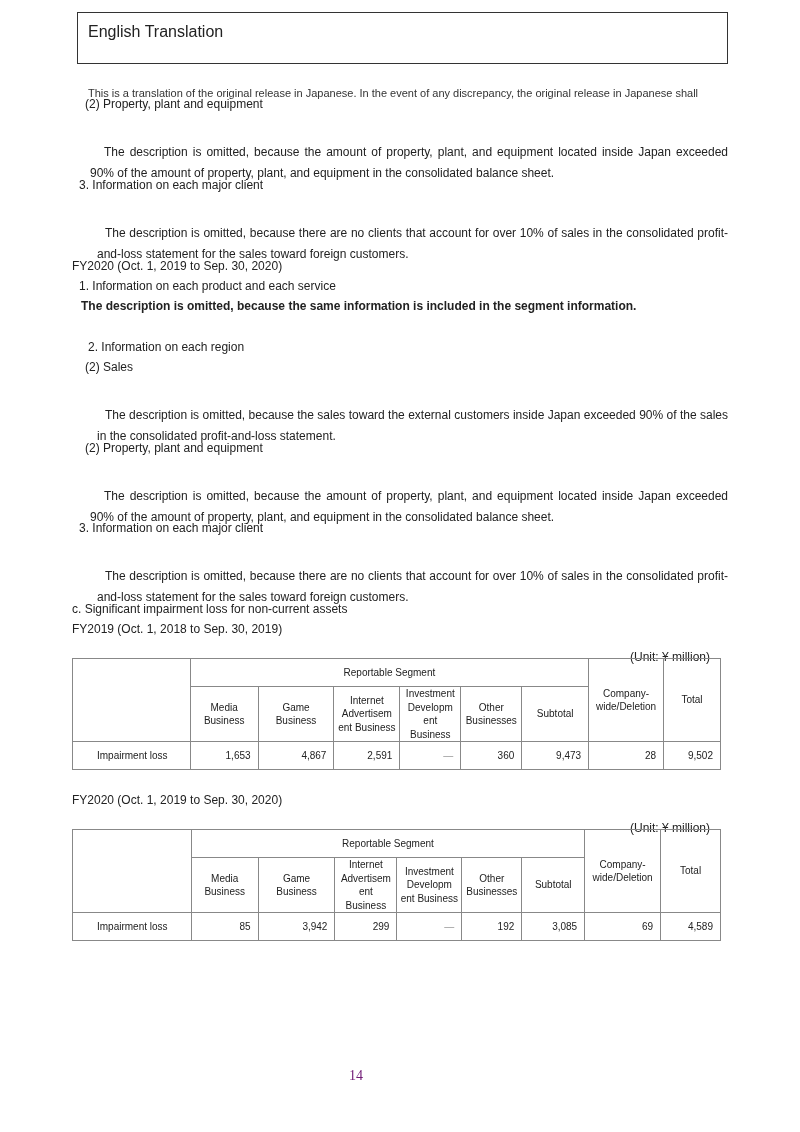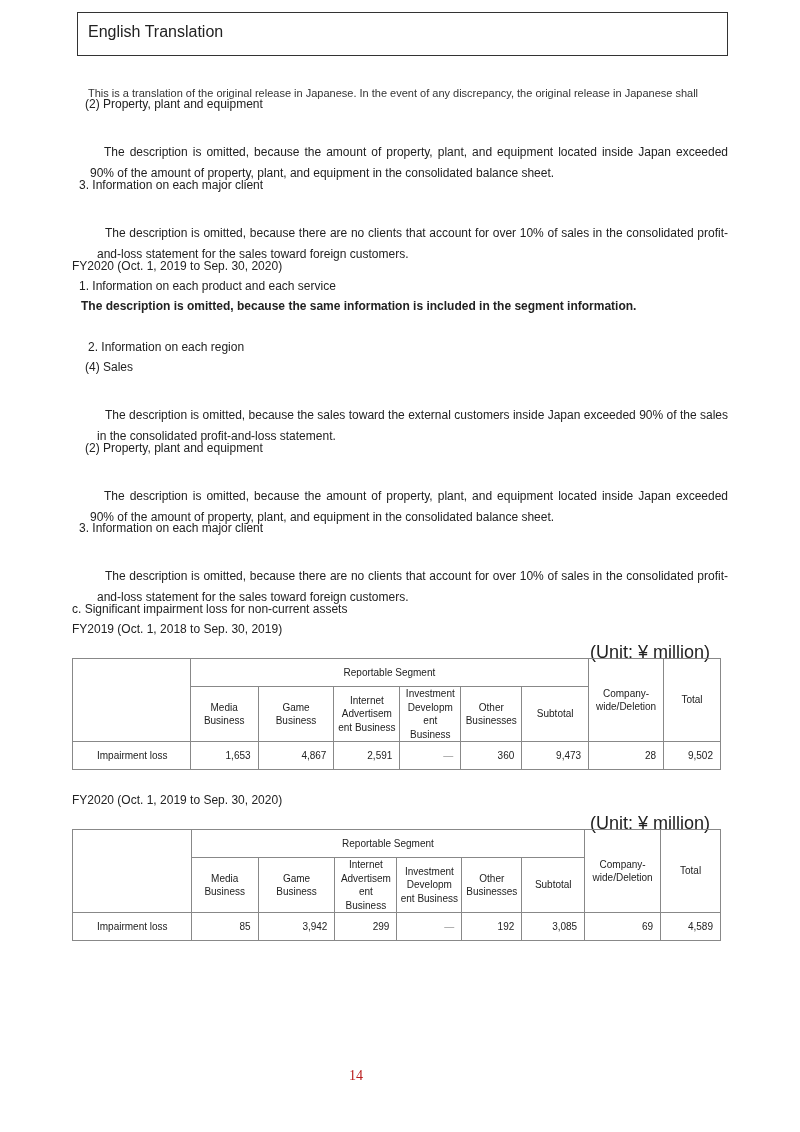--- a/index.html
+++ b/index.html
@@ -1,53 +1,53 @@
 <!DOCTYPE html>
 <html><head>
 <meta charset="utf-8">
 <style>
   html, body { margin: 0; padding: 0; background: #ffffff; }
   body { width: 800px; height: 1132px; position: relative; overflow: hidden;
          font-family: "Liberation Sans", sans-serif; color: #222; }
-  .banner { position: absolute; left: 77px; top: 12px; width: 651px; height: 44px;
+  .banner { position: absolute; left: 77px; top: 12px; width: 651px; height: 52px;
             border: 1px solid #333; box-sizing: border-box; }
   .banner-title { position: absolute; left: 10px; top: 10px; font-size: 16px; color: #222; }
   .banner-note { position: absolute; left: 10px; top: 38px; font-size: 11px; color: #333; white-space: nowrap; margin-top: 36px; }
   .t { position: absolute; font-size: 12px; line-height: 20px; color: #222; white-space: nowrap; }
   .para { position: absolute; font-size: 12px; line-height: 20.5px; color: #222; text-align: justify; margin-top: 28px; }
-  .unit { position: absolute; font-size: 18px; color: #222; right: 90px; }
+  .unit { position: absolute; font-size: 12px; color: #222; right: 90px; margin-top: 8px; }
   table.seg { position: absolute; left: 72px; border-collapse: collapse; font-size: 10px; color: #222; }
   table.seg td { border: 1px solid #888; padding: 0 3px; box-sizing: border-box; }
   table.seg td.c { text-align: center; line-height: 13.5px; }
   table.seg td.n { text-align: right; padding-right: 7px; }
   table.seg td.lbl { text-align: left; padding-left: 24px; }
   .dash { color: #999; }
   .page-num { position: absolute; left: 0; width: 712px; top: 1068px; text-align: center;
-              font-family: "Liberation Serif", serif; font-size: 14px; color: #b91c1c; }
+              font-family: "Liberation Serif", serif; font-size: 14px; color: #701a75; }
 </style>
 </head>
 <body>
 
 <div class="banner">
   <div class="banner-title">English Translation</div>
   <div class="banner-note">This is a translation of the original release in Japanese. In the event of any discrepancy, the original release in Japanese shall</div>
 </div>
 
 <div class="t" style="left:85px; top:94px;">(2) Property, plant and equipment</div>
 <div class="para" style="left:90px; top:114px; width:638px; text-indent:14px;">The description is omitted, because the amount of property, plant, and equipment located inside Japan exceeded 90% of the amount of property, plant, and equipment in the consolidated balance sheet.</div>
 
 <div class="t" style="left:79px; top:175px;">3. Information on each major client</div>
 <div class="para" style="left:97px; top:195px; width:631px; text-indent:8px;">The description is omitted, because there are no clients that account for over 10% of sales in the consolidated profit-and-loss statement for the sales toward foreign customers.</div>
 
 <div class="t" style="left:72px; top:256px;">FY2020 (Oct. 1, 2019 to Sep. 30, 2020)</div>
 <div class="t" style="left:79px; top:276px;">1. Information on each product and each service</div>
 <div class="t" style="left:81px; top:296px;font-weight:bold;">The description is omitted, because the same information is included in the segment information.</div>
 
 <div class="t" style="left:88px; top:337px;">2. Information on each region</div>
-<div class="t" style="left:85px; top:357px;">(4) Sales</div>
+<div class="t" style="left:85px; top:357px;">(2) Sales</div>
 <div class="para" style="left:97px; top:377px; width:631px; text-indent:8px;">The description is omitted, because the sales toward the external customers inside Japan exceeded 90% of the sales in the consolidated profit-and-loss statement.</div>
 
 <div class="t" style="left:85px; top:438px;">(2) Property, plant and equipment</div>
 <div class="para" style="left:90px; top:458px; width:638px; text-indent:14px;">The description is omitted, because the amount of property, plant, and equipment located inside Japan exceeded 90% of the amount of property, plant, and equipment in the consolidated balance sheet.</div>
 
 <div class="t" style="left:79px; top:518px;">3. Information on each major client</div>
 <div class="para" style="left:97px; top:538px; width:631px; text-indent:8px;">The description is omitted, because there are no clients that account for over 10% of sales in the consolidated profit-and-loss statement for the sales toward foreign customers.</div>
 
 <div class="t" style="left:72px; top:599px;">c. Significant impairment loss for non-current assets</div>
 <div class="t" style="left:72px; top:619px;">FY2019 (Oct. 1, 2018 to Sep. 30, 2019)</div>

